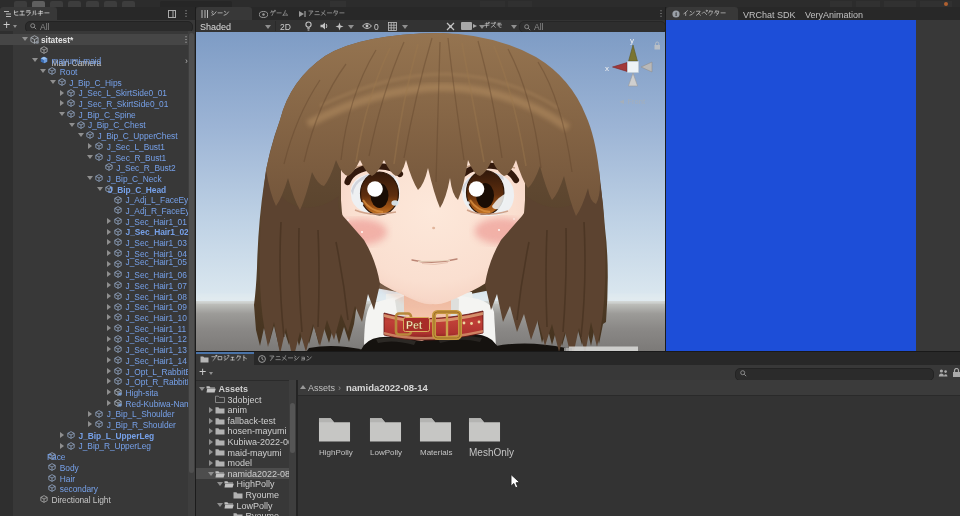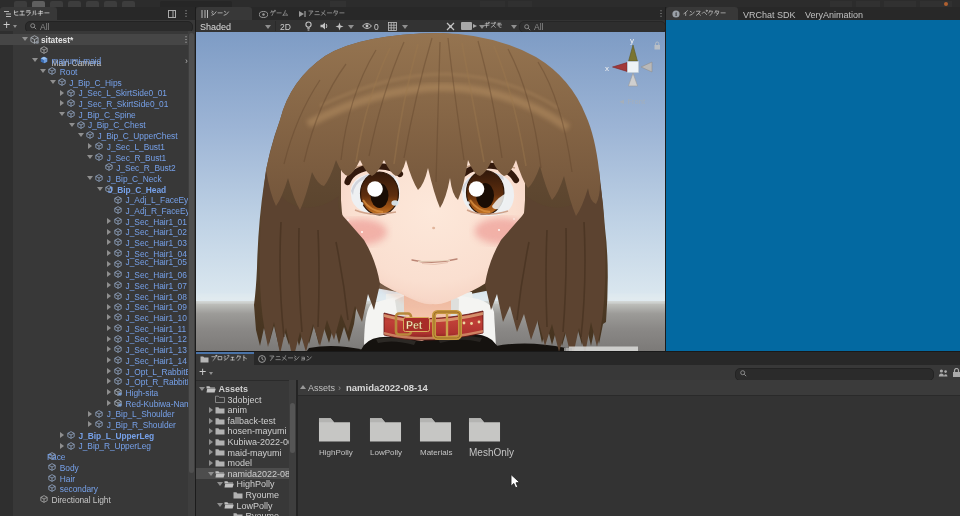--- a/index.html
+++ b/index.html
@@ -228,21 +228,21 @@
       </g>
     </svg>
 <div class="t ht" style="left:125.6px;top:185.7px;color:#76a0e8;font-weight:normal">J_Sec_Hair1_01</div>
 <div class="arrR" style="left:107.1px;top:197.6px"></div>
 <svg class="abs" style="left:114.1px;top:196.6px" width="8" height="8" viewBox="0 0 10 10">
       <g fill="none" stroke="#9db3d4" stroke-width="0.9">
         <path d="M5,0.8 L9,2.9 L9,7.1 L5,9.2 L1,7.1 L1,2.9 Z"></path>
         <path d="M1,2.9 L5,5 L9,2.9 M5,5 L5,9.2"></path>
       </g>
     </svg>
-<div class="t ht" style="left:125.6px;top:196.4px;color:#76a0e8;font-weight:normal">J_Sec_Hair1_02</div>
+<div class="t ht" style="left:125.6px;top:196.4px;color:#76a0e8;font-weight:bold">J_Sec_Hair1_02</div>
 <div class="arrR" style="left:107.1px;top:208.3px"></div>
 <svg class="abs" style="left:114.1px;top:207.3px" width="8" height="8" viewBox="0 0 10 10">
       <g fill="none" stroke="#9db3d4" stroke-width="0.9">
         <path d="M5,0.8 L9,2.9 L9,7.1 L5,9.2 L1,7.1 L1,2.9 Z"></path>
         <path d="M1,2.9 L5,5 L9,2.9 M5,5 L5,9.2"></path>
       </g>
     </svg>
 <div class="t ht" style="left:125.6px;top:207.1px;color:#76a0e8;font-weight:normal">J_Sec_Hair1_03</div>
 <div class="arrR" style="left:107.1px;top:219.0px"></div>
 <svg class="abs" style="left:114.1px;top:218.0px" width="8" height="8" viewBox="0 0 10 10">
@@ -754,21 +754,21 @@
 <polygon points="437,41 432.4,54 441.6,54" fill="#cfcfcf" stroke="#9a9a9a" stroke-width="0.6"></polygon>
 <rect x="431.5" y="29.5" width="11" height="11" fill="#eef3f6" stroke="#c2ccd4" stroke-width="0.6"></rect>
 <text x="434" y="11" font-family="Liberation Sans, sans-serif" font-size="8" fill="#f2f2f2">y</text>
 <text x="409" y="39" font-family="Liberation Sans, sans-serif" font-size="8" fill="#f2f2f2">x</text>
 <rect x="458.5" y="13" width="5.5" height="4.5" fill="#b9bfc6"></rect>
     <path d="M459.6,13 v-1.4 a1.6,1.6 0 0 1 3.2,0 V13" stroke="#b9bfc6" stroke-width="0.9" fill="none"></path>
 <text x="422" y="71.5" font-family="Liberation Sans, sans-serif" font-size="7.5" fill="#a4afbb">◄ Front</text>
 <rect x="373" y="314.5" width="69" height="6" fill="#d6d6d4" opacity="0.9"></rect>
 <rect x="368" y="316" width="8" height="4" fill="#bcbcba" opacity="0.7"></rect>
 </svg>
-<div class="abs" style="left:666px;top:7px;width:294px;height:345px;background:#0369a1">
+<div class="abs" style="left:666px;top:7px;width:250px;height:345px;background:#1d4ed8">
 <div class="abs" style="left:0;top:0;width:294px;height:13px;background:#282828"></div>
 <div class="abs" style="left:0;top:0;width:72px;height:13px;background:#383838;border-radius:3px 3px 0 0"></div>
 <svg class="abs" style="left:6px;top:2.5px" width="8" height="8" viewBox="0 0 8 8">
       <circle cx="4" cy="4" r="3.6" fill="#9aa0a8"></circle>
       <text x="4" y="6.2" text-anchor="middle" font-size="6" font-weight="bold" fill="#282828" font-family="Liberation Serif,serif">i</text>
     </svg>
 <div class="abs" style="left:17px;top:3.2px">
       <svg width="43.4" height="7.1" viewBox="0 0 74.2 11.5" style="overflow:visible">
         <g fill="none" stroke="#cdcdcd" stroke-width="1.15" stroke-linecap="round" stroke-linejoin="round" opacity="1.0">
           <g transform="translate(0.0,0)">

